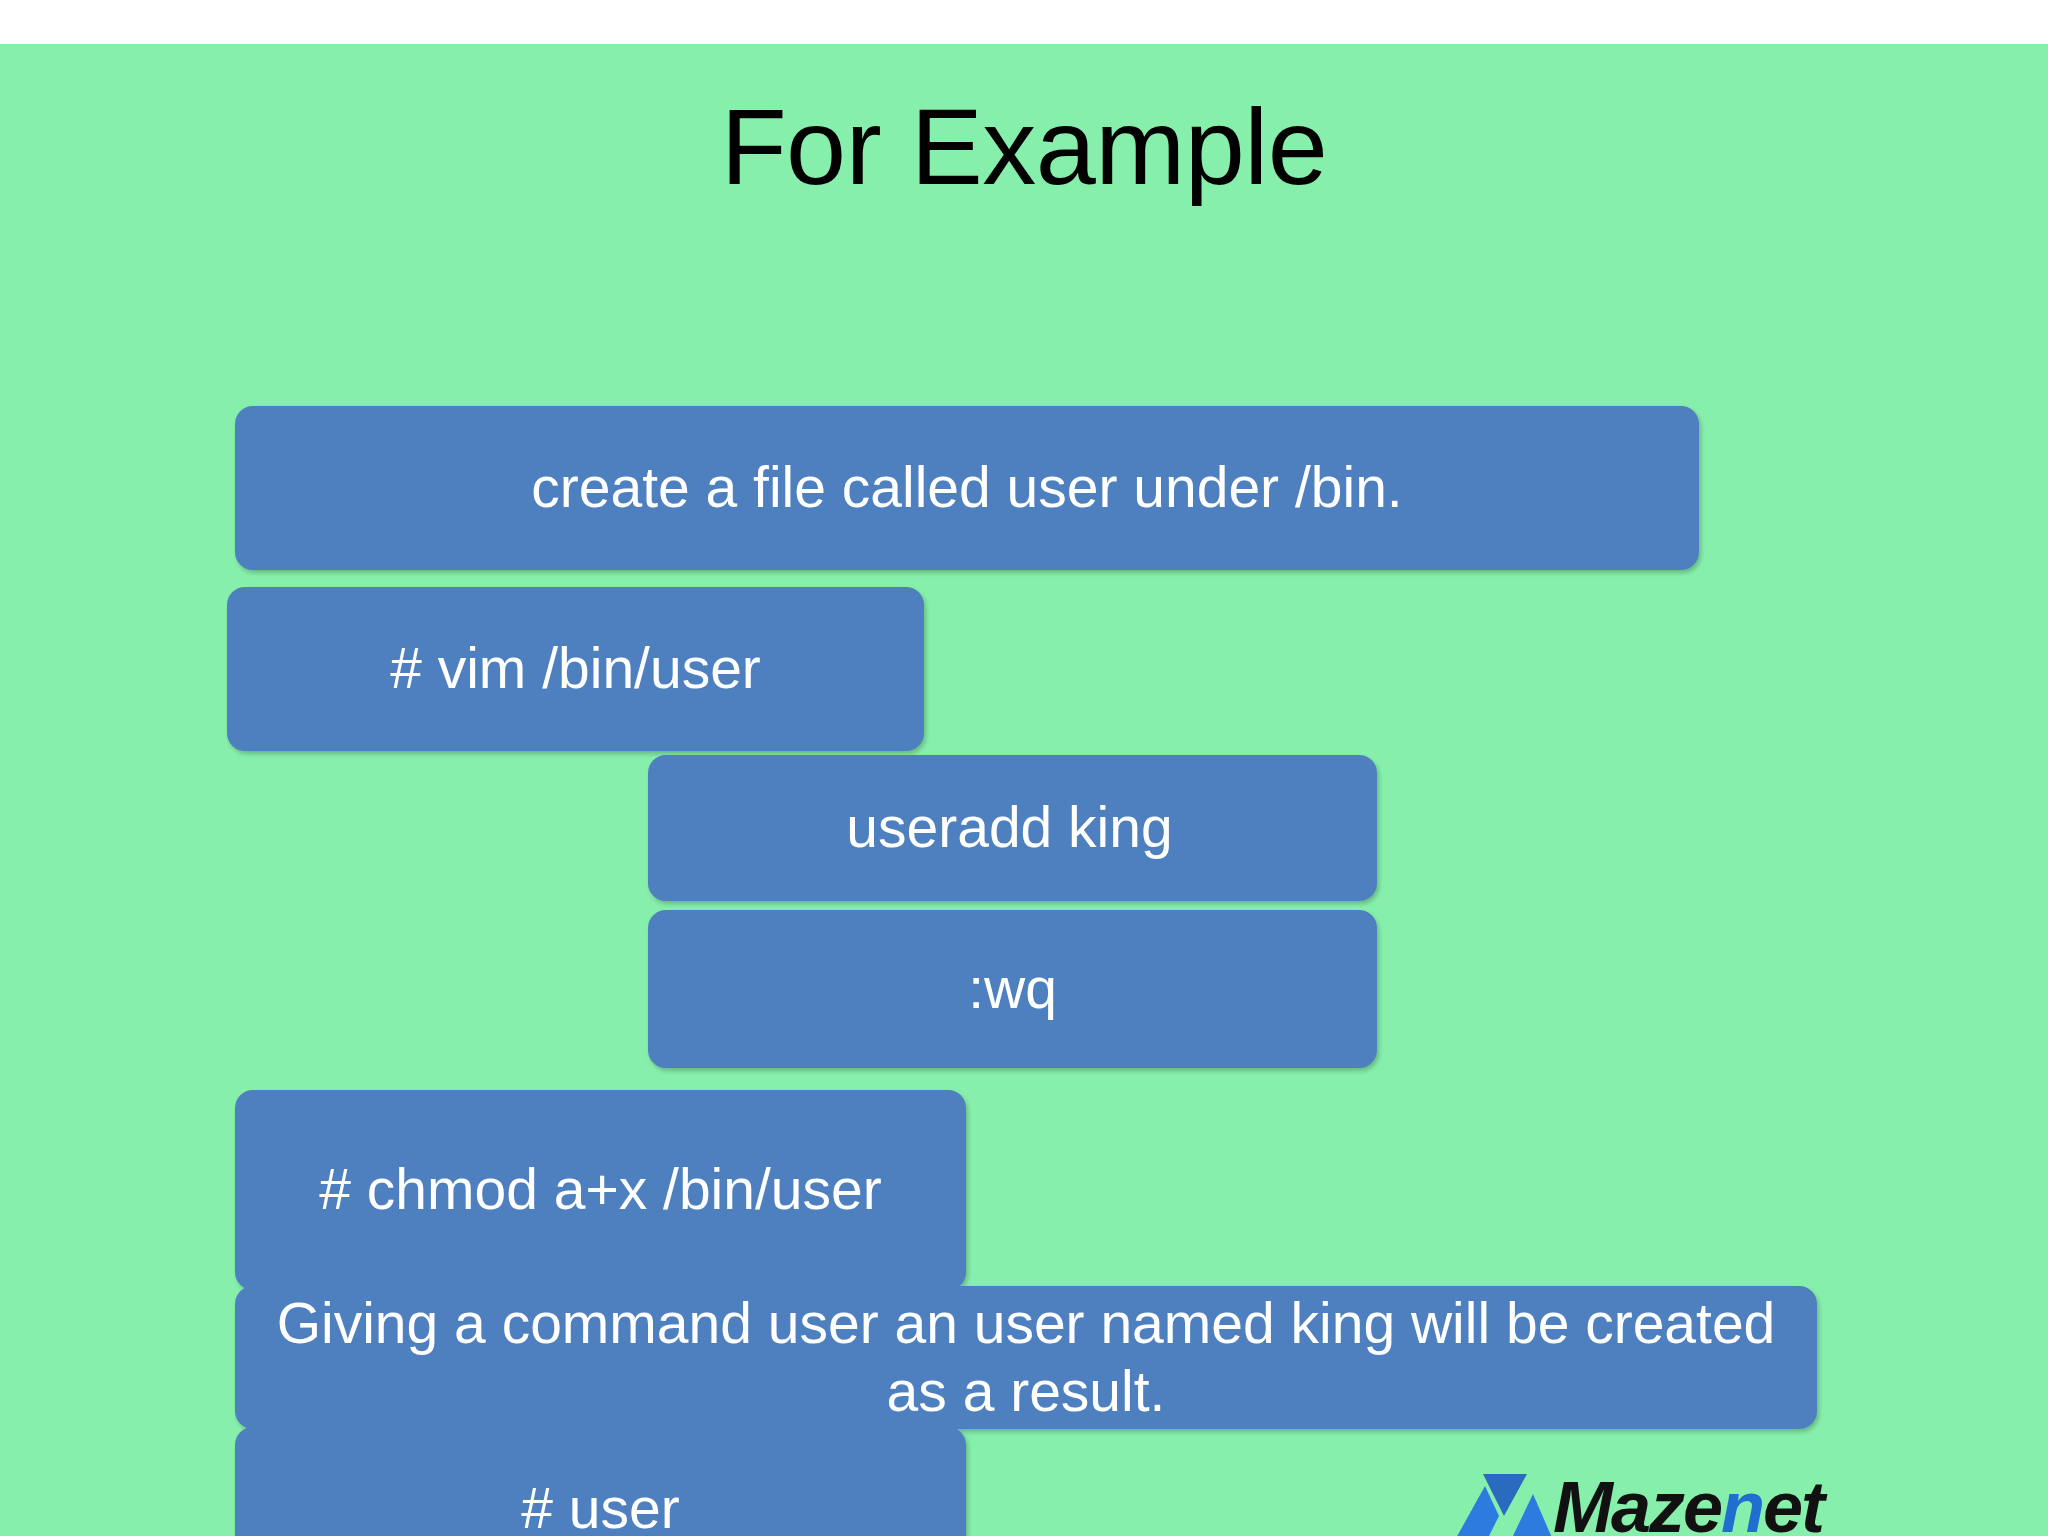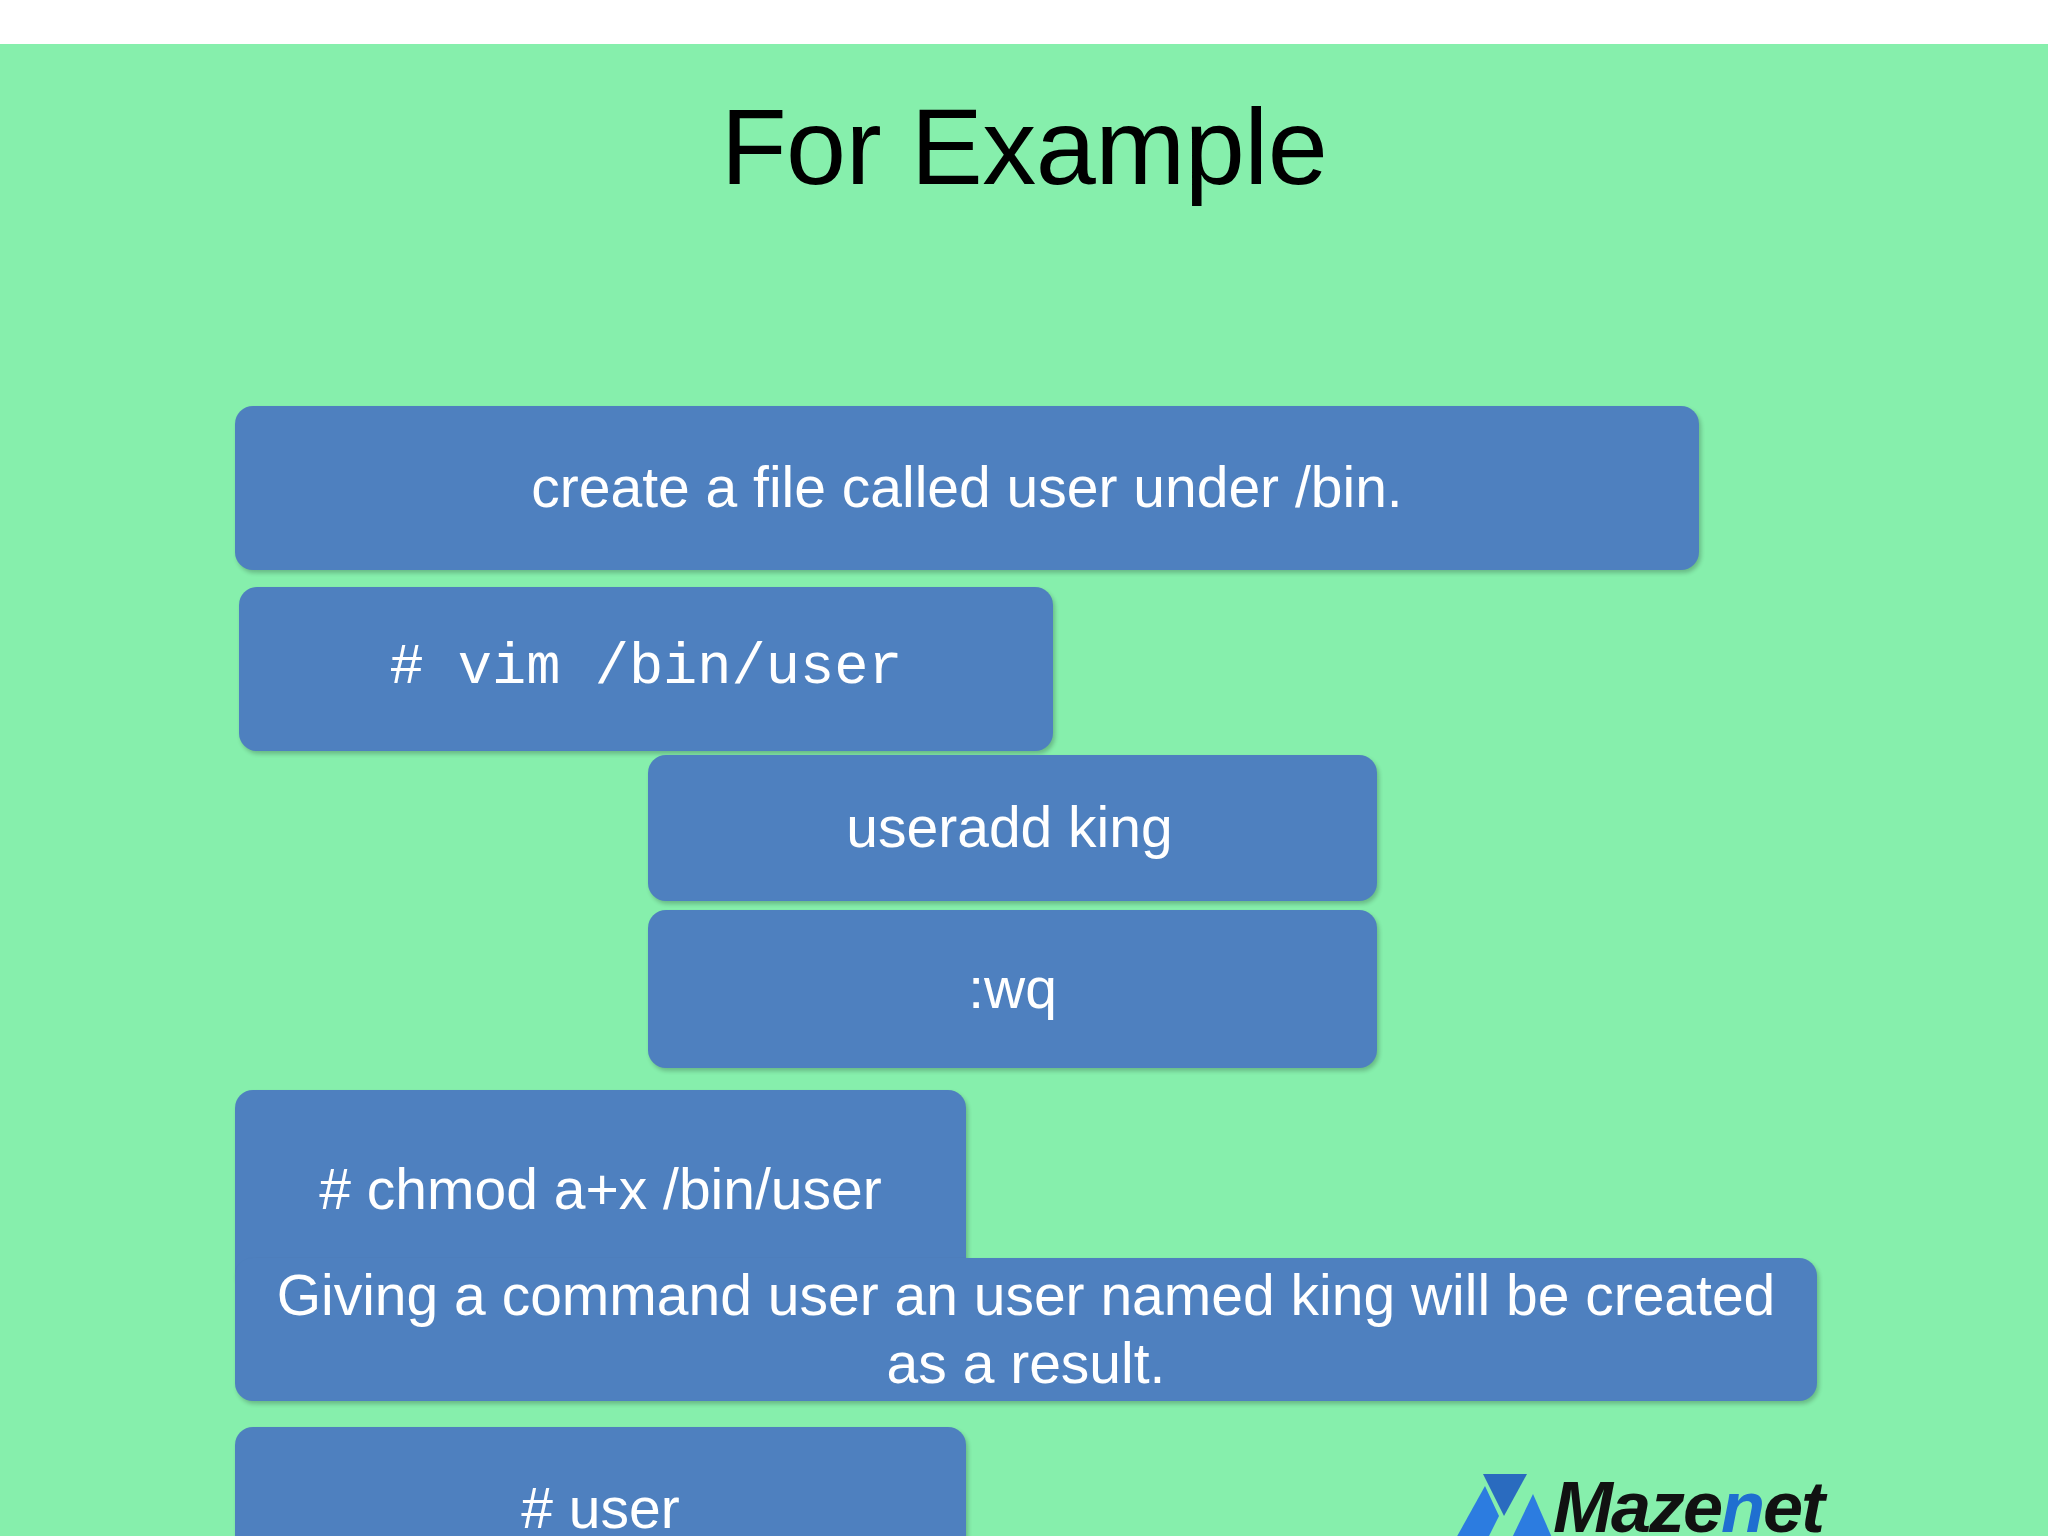--- a/index.html
+++ b/index.html
@@ -59,25 +59,25 @@
     padding: 6px 26px;
     box-shadow: 2px 3px 4px rgba(0,0,0,0.22);
   }
   .proc-box span {
     display: block;
     width: 100%;
   }
 
   
   #box-create  { left: 235px; top: 362px;  width: 1464px; height: 164px; }
-  #box-vim     { left: 239px; top: 543px;  width: 814px;  height: 164px; font-family: Liberation Mono, monospace; }
+  #box-vim     { left: 227px; top: 543px;  width: 697px;  height: 164px; }
   #box-useradd { left: 648px; top: 711px;  width: 729px;  height: 146px; padding-left: 20px; }
   #box-wq      { left: 648px; top: 866px;  width: 729px;  height: 158px; }
   #box-chmod   { left: 235px; top: 1046px; width: 731px;  height: 200px; }
-  #box-giving  { left: 235px; top: 1214px; width: 1582px; height: 143px; }
+  #box-giving  { left: 235px; top: 1242px; width: 1582px; height: 143px; }
   #box-user    { left: 235px; top: 1383px; width: 731px;  height: 164px; }
 
   
   #mazenet-logo {
     position: absolute;
     left: 1455px;
     top: 1408px;
     width: 385px;
     height: 110px;
     display: flex;

